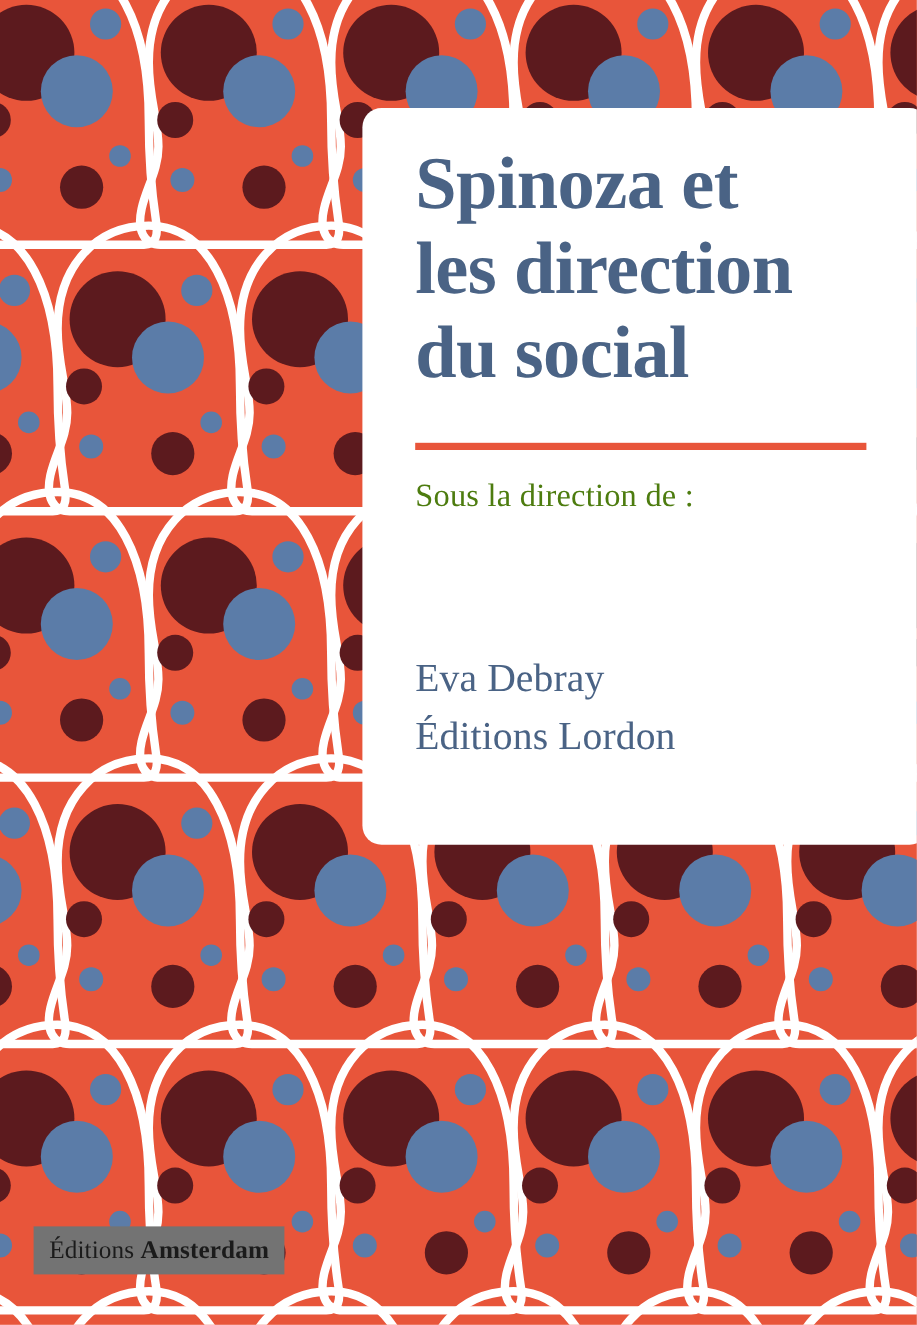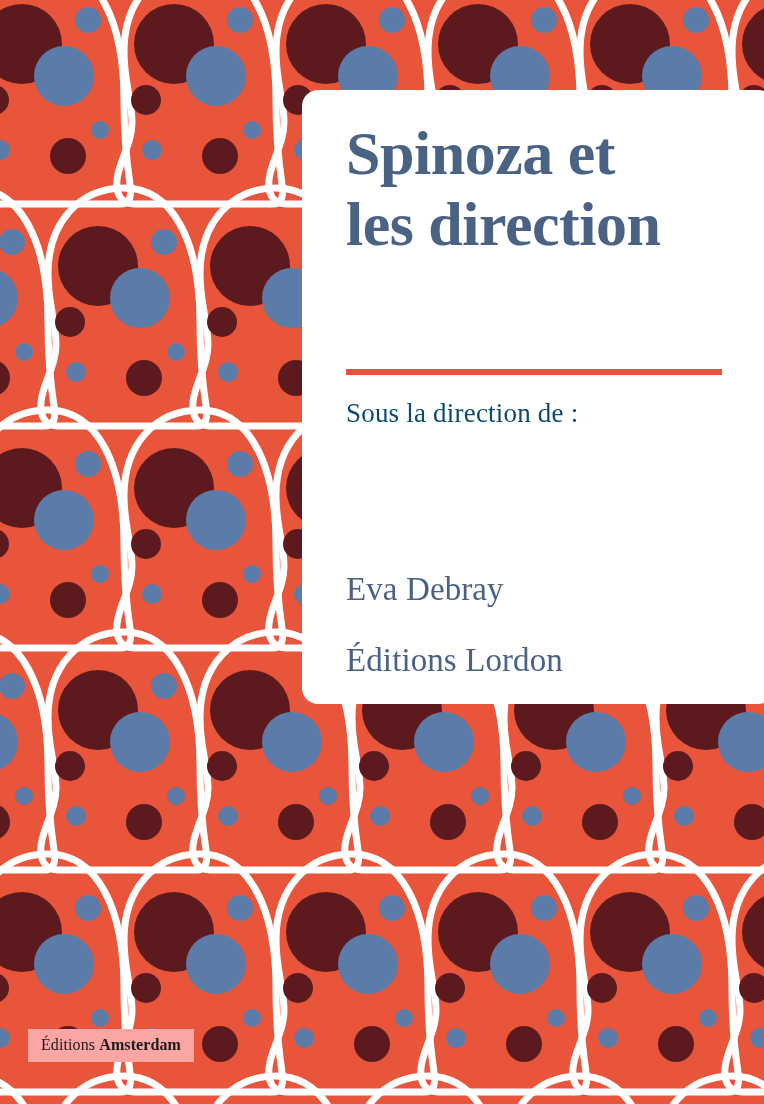--- a/index.html
+++ b/index.html
@@ -66,48 +66,48 @@
     top: 279px;
     width: 376px;
     height: 6px;
     background: #E8553A;
   }
 
   .subtitle {
     position: absolute;
     left: 44px;
     top: 308px;
-    color: #0c4a6e;
+    color: #4d7c0f;
     font-family: "Liberation Serif", serif;
     font-size: 27px;
     letter-spacing: 0.2px;
   }
 
   .authors {
     position: absolute;
     left: 44px;
     top: 452px;
     color: #4A6385;
     font-family: "Liberation Serif", serif;
     font-size: 33px;
     line-height: 1.46;
     letter-spacing: 0.1px;
     white-space: nowrap;
   }
-  .authors .a-line { display: block; margin-top: 23px; }
+  .authors .a-line { display: block; }
 
   
   .publisher {
     position: absolute;
     left: 28px;
     bottom: 42px;
-    background: #fca5a5;
+    background: #737373;
     padding: 7px 13px 8px 13px;
     font-family: "Liberation Serif", serif;
-    font-size: 16px;
+    font-size: 21px;
     color: #1b1b1b;
     letter-spacing: 0.1px;
     white-space: nowrap;
   }
   .publisher .pub-strong { font-weight: bold; }
 </style>
 </head>
 <body>
 
 <div class="cover">
@@ -315,20 +315,21 @@
         <svg viewBox="0 0 176 250">
           <use href="#head-shape"></use>
         </svg>
       </div>
     </div>
 
   <div class="panel">
     <div class="title">
       <span class="line">Spinoza et</span>
       <span class="line">les direction</span>
+      <span class="line">du social</span>
     </div>
     <div class="rule"></div>
     <div class="subtitle">Sous la direction de :</div>
     <div class="authors">
       <span class="a-line">Eva Debray</span>
       <span class="a-line">Éditions Lordon</span>
     </div>
   </div>
 
   <div class="publisher">

